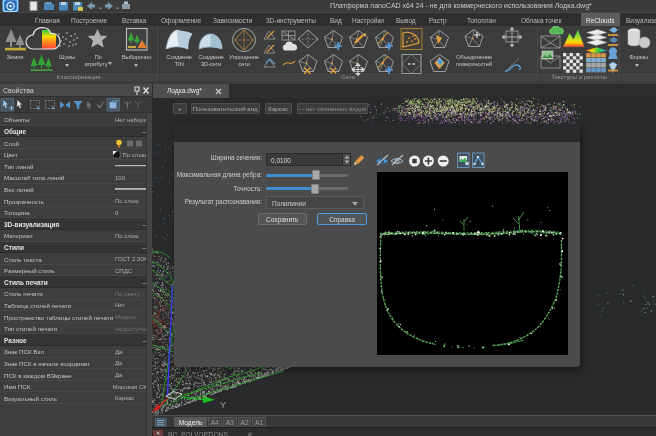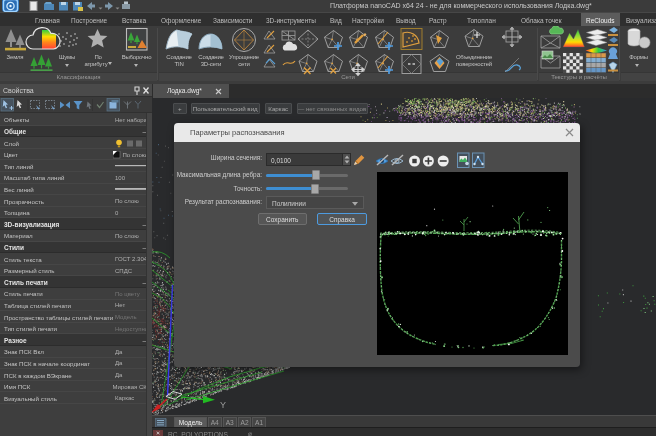--- a/index.html
+++ b/index.html
@@ -565,26 +565,20 @@
 <div class="btab" style="left:85.8px;width:13.7px">А2</div>
 <div class="btab" style="left:100.4px;width:13.5px">А1</div>
 </div>
 <div class="abs" id="cmdline">
       <span style="position:absolute;left:1px;top:1.5px;width:10px;height:7px;background:#6a3a3a;color:#ddd;font-size:5.5px;text-align:center;line-height:7px">✕</span>
       <span style="position:absolute;left:16px;top:2.5px;font-size:6.6px;color:#8a8a8a">RC_POLYOPTIONS</span>
       <span style="position:absolute;left:96px;top:2px;font-size:6.8px;color:#8a8a8a">⌀</span>
     </div>
 
 <div class="abs" id="dialog">
-<div class="abs" id="dlgtitle">
-        <span style="position:absolute;left:16px;top:5px">Параметры распознавания</span>
-<svg style="position:absolute;left:391px;top:5px" width="9" height="9">
-          <path d="M1 1l7 7M8 1l-7 7" stroke="#8a8a8a" stroke-width="1.2"></path>
-        </svg>
-      </div>
 <div class="abs" id="dlgbody">
 <div class="dlbl" style="right:318px;top:12px">Ширина сечения:</div>
 <div class="dlbl" style="right:318px;top:29px">Максимальная длина ребра:</div>
 <div class="dlbl" style="right:318px;top:43px">Точность:</div>
 <div class="dlbl" style="right:318px;top:56px">Результат распознавания:</div>
 <div class="abs" style="left:92px;top:11px;width:85px;height:13px;background:#3a3a3a;border:1px solid #2b2b2b;color:#dcdcdc;font-size:6.5px">
 <span style="position:absolute;left:4px;top:3px">0,0100</span>
 <span style="position:absolute;right:0;top:0;width:8px;height:11px;background:#4e4e4e;border-left:1px solid #2b2b2b">
 <svg width="8" height="11">
               <path d="M4 1.5l2.4 3H1.6zM4 9.5l2.4-3H1.6z" fill="#b0b0b0"></path>

